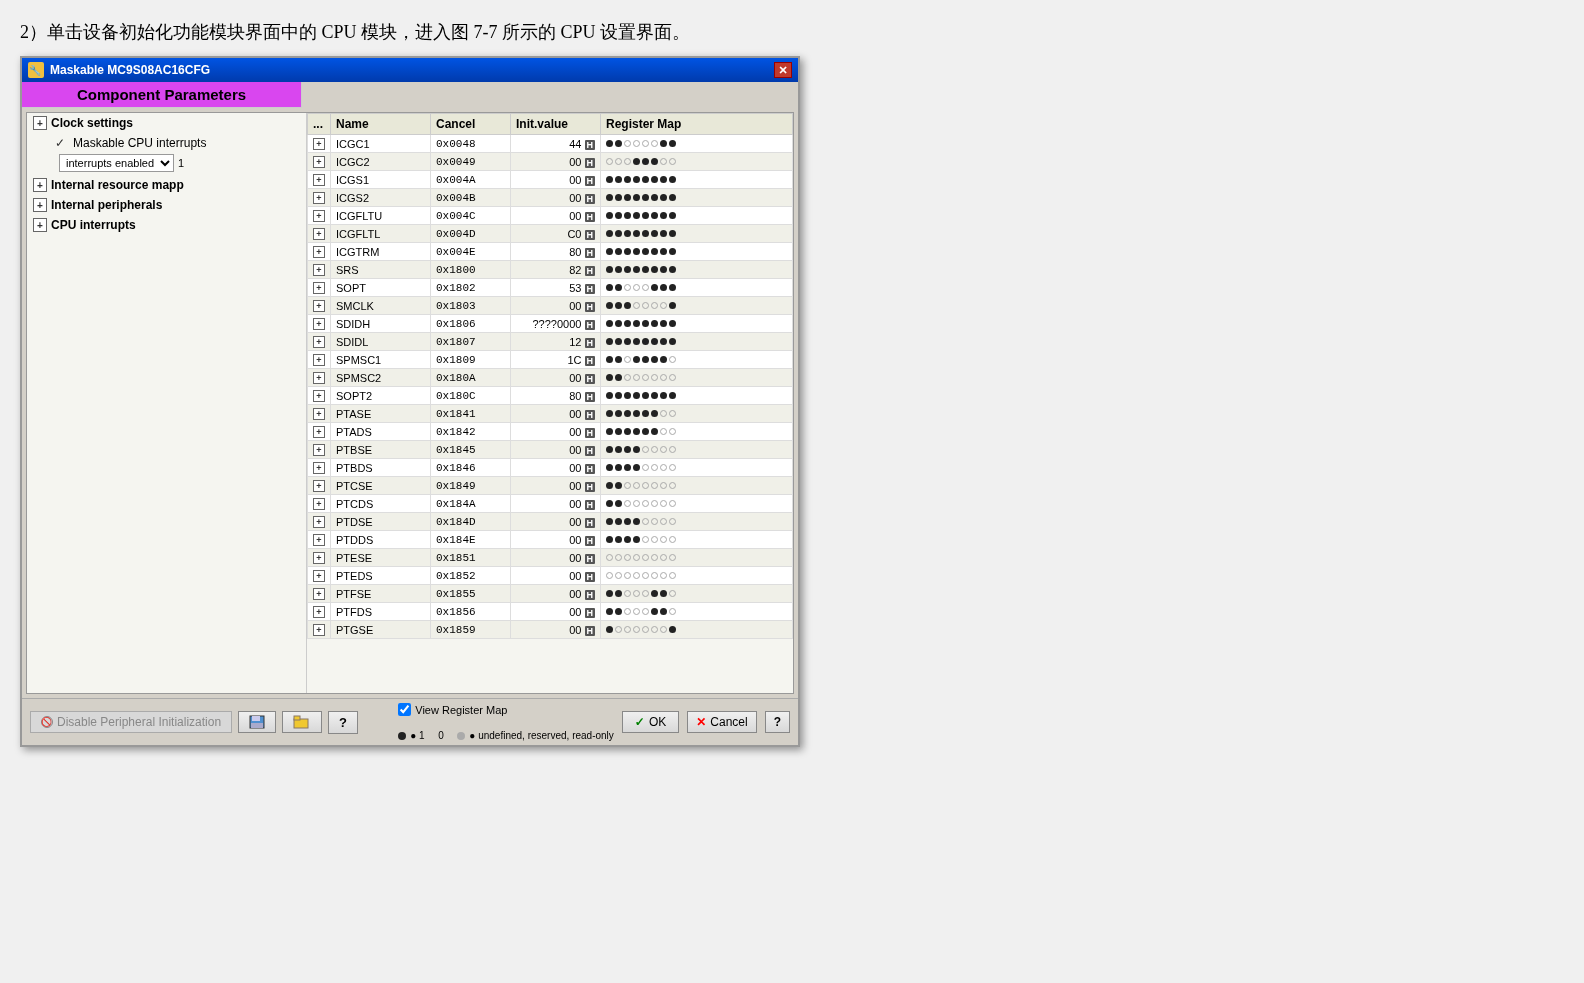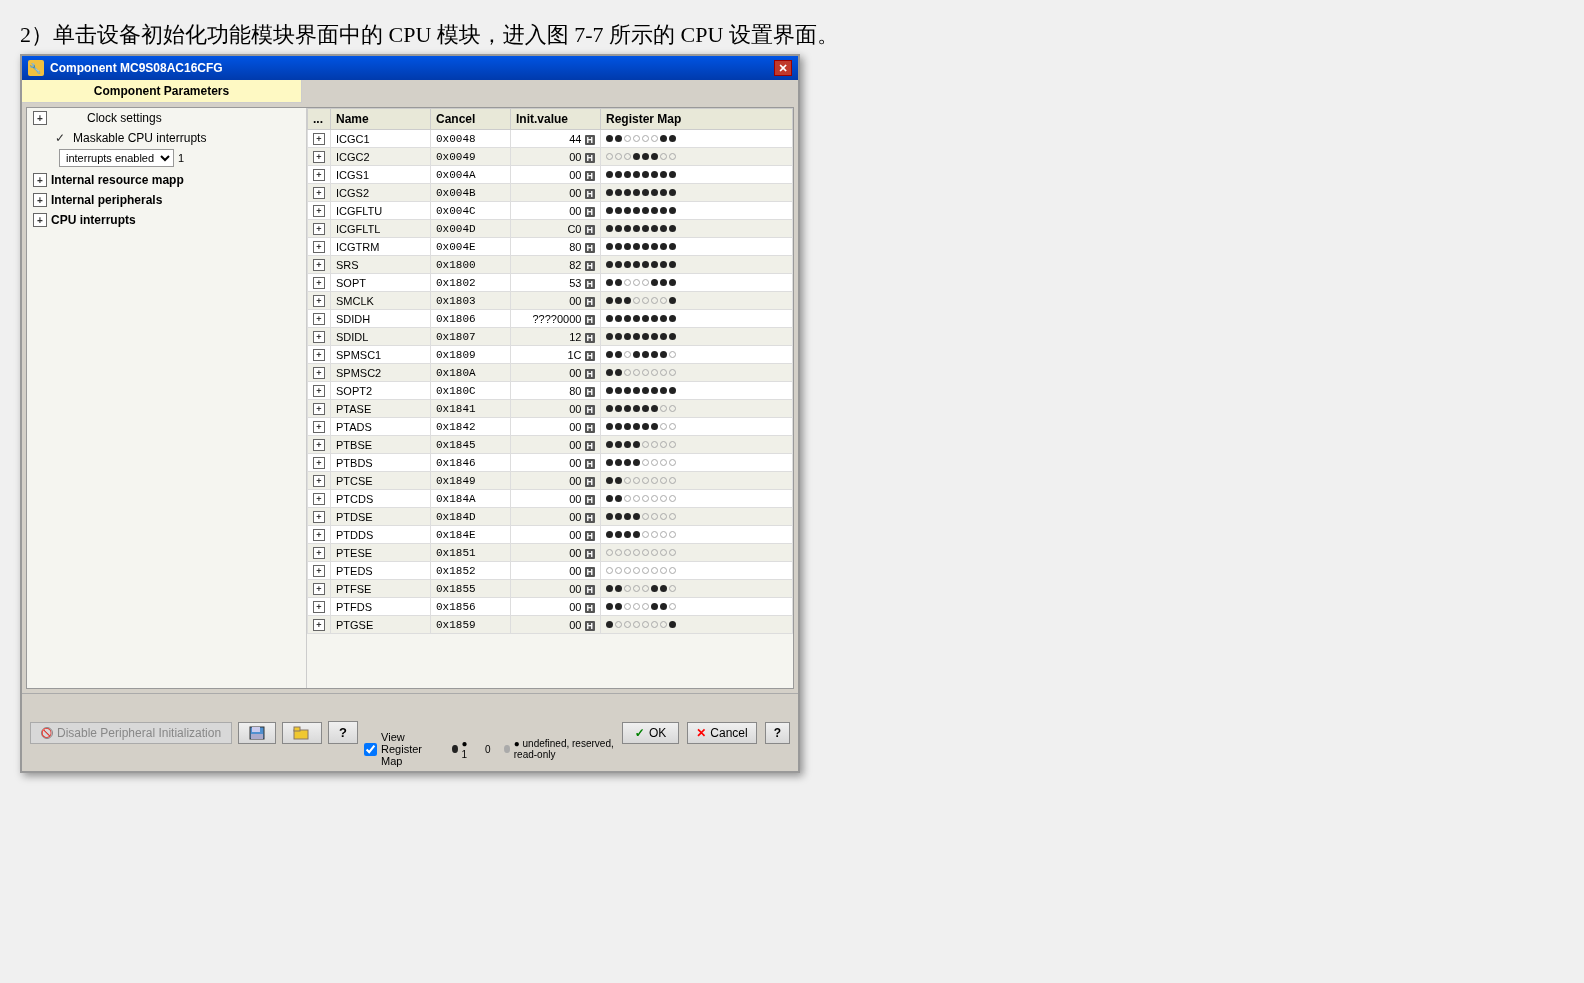--- a/index.html
+++ b/index.html
@@ -6,22 +6,22 @@
     body {
       background: #f0f0f0;
       font-family: Arial, sans-serif;
       font-size: 13px;
       display: flex;
       flex-direction: column;
       align-items: flex-start;
       padding: 20px;
     }
     .page-text {
-      font-size: 22px;
-      margin-bottom: 4px;
+      font-size: 18px;
+      margin-bottom: 12px;
       font-family: SimSun, serif;
     }
     .dialog {
       border: 2px solid #999;
       background: #d4d0c8;
       box-shadow: 3px 3px 8px rgba(0,0,0,0.4);
       width: 780px;
     }
     .title-bar {
       background: linear-gradient(to bottom, #0054e3, #003aac);
@@ -320,38 +320,38 @@
 </head>
 <body>
 
 <div class="page-text">2）单击设备初始化功能模块界面中的 CPU 模块，进入图 7-7 所示的 CPU 设置界面。</div>
 
 <div class="dialog">
 
   <div class="title-bar">
     <div class="title-bar-left">
       <span class="title-icon">🔧</span>
-      <span>Component MC9S08AC16CFG</span>
+      <span>Maskable MC9S08AC16CFG</span>
     </div>
     <button class="close-btn">✕</button>
   </div>
 
   <div class="dialog-body">
 
     <div class="panels-header">
-      <div class="panel-header left-header" style="padding:4px; text-align:center; background:#fef9c3; border-bottom:1px solid #ccc; font-weight:bold; font-size:12px; width:280px; border-right:1px solid #ccc;">Component Parameters</div>
+      <div class="panel-header left-header" style="padding:4px; text-align:center; background:#d946ef; border-bottom:1px solid #ccc; font-weight:bold; font-size:15px; width:280px; border-right:1px solid #ccc;">Component Parameters</div>
     </div>
 
     <div class="main-content">
 
       <div class="left-panel">
 
         <div class="tree-item">
           <span class="expand-icon">+</span>
-          <span style="font-weight:normal;margin-left:36px;">Clock settings</span>
+          <span style="font-weight:bold;">Clock settings</span>
         </div>
 
         <div class="tree-item tree-sub" style="padding-left:28px; align-items:flex-start; flex-wrap:wrap;">
           <span class="checkmark">✓</span>
           <span>Maskable CPU interrupts</span>
           <div style="display:flex;align-items:center;gap:4px;margin-left:4px;">
             <select class="dropdown-select">
               <option>interrupts enabled</option>
             </select>
             <span style="font-size:11px;">1</span>
@@ -914,21 +914,21 @@
           <svg width="18" height="14">
               <rect x="1" y="4" width="14" height="9" fill="#f0c830" stroke="#876" stroke-width="1"></rect>
               <rect x="1" y="1" width="6" height="4" fill="#f0c830" stroke="#876" stroke-width="1"></rect>
             </svg>
         </button>
         <button class="btn">
           <span class="icon-help-sm">?</span>
         </button>
       </div>
       <div class="footer-right">
-        <div style="display:flex;flex-direction:row;gap:6px;margin-top:33px;">
+        <div style="display:flex;flex-direction:column;gap:14px;">
           <label class="checkbox-label">
             <input type="checkbox" checked="" style="">
             <span>View Register Map</span>
           </label>
           <div class="legend-row">
             <span style="font-size:10px;display:flex;align-items:center;gap:4px;">
               <span style="width:8px;height:8px;background:#222;border-radius:50%;display:inline-block;"></span>
               <span>● 1</span>
               &nbsp;&nbsp;
               <span>0</span>

